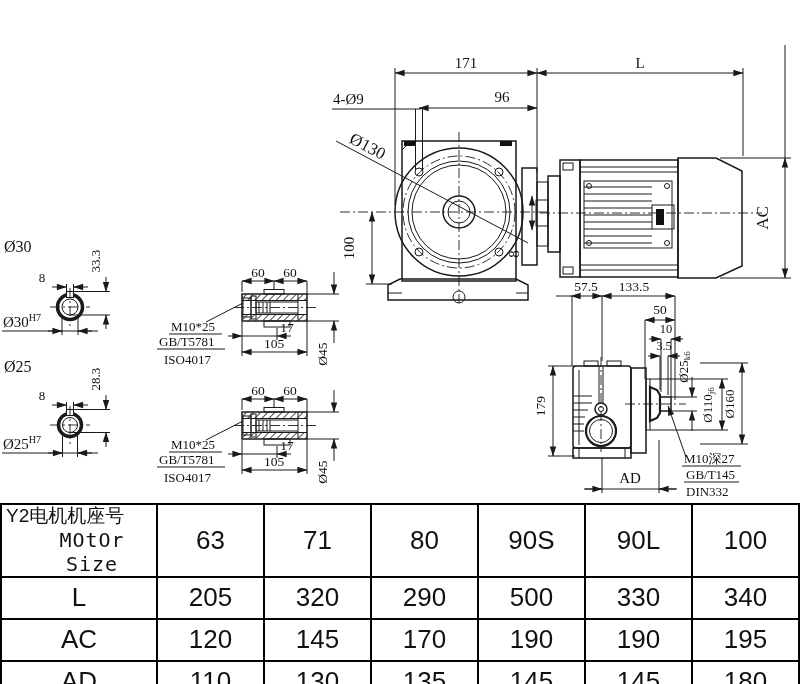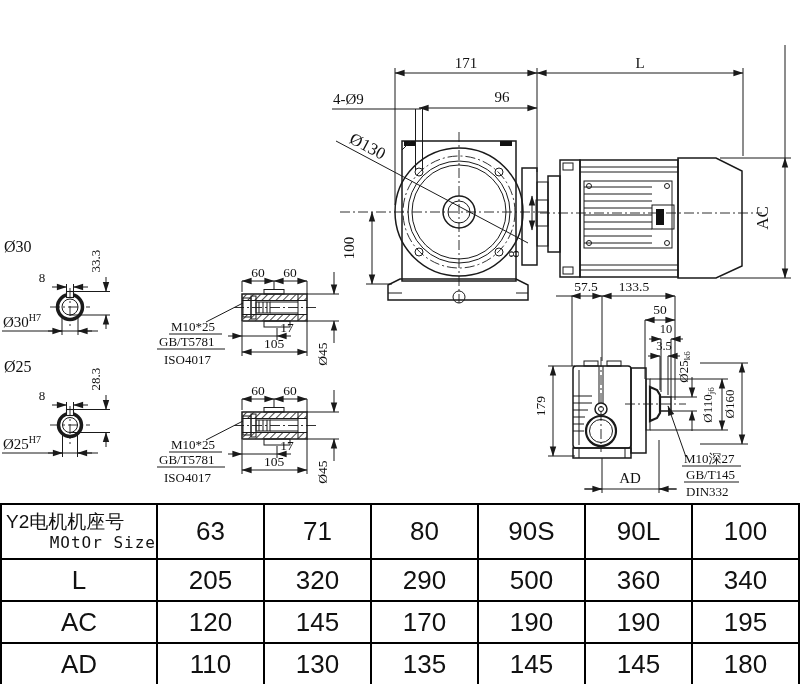--- a/index.html
+++ b/index.html
@@ -19,23 +19,23 @@
   .cl{stroke:#1a1a1a;stroke-width:0.9;fill:none;stroke-dasharray:10 3 2 3;}
   .d{font-size:15px;}
   .dm{font-size:13.5px;}
   .ds{font-size:13px;}
   #spec-table{position:absolute;left:0;top:503px;width:800px;height:181px;
           border-collapse:collapse;table-layout:fixed;}
   #spec-table td{border:2px solid #000;text-align:center;vertical-align:middle;
           font-size:26px;font-family:"Liberation Sans",sans-serif;padding:0;}
   #spec-table col.c0{width:156px;}
   .hdr-cn{font-size:19px;text-align:left;padding-left:4px;line-height:1.2;}
-  .hdr-en{font-size:16px;font-family:"DejaVu Sans Mono",monospace;text-align:right;
+  .hdr-en{font-size:20px;font-family:"DejaVu Sans Mono",monospace;text-align:center;
           padding-left:26px;letter-spacing:1px;line-height:1.2;}
-  tr.hrow{height:55px;} tr.drow{height:42px;}
+  tr.hrow{height:68px;} tr.drow{height:42px;}
 </style>
 </head>
 <body>
 
 <div id="canvas">
 
 <svg width="800" height="503" viewBox="0 0 800 503">
   <defs>
     <marker id="ar" viewBox="0 0 10 8" refX="9.6" refY="4" markerWidth="11" markerHeight="8" orient="auto-start-reverse" markerUnits="userSpaceOnUse">
       <path d="M0,0.8 L10,4 L0,7.2 Z" fill="#1a1a1a"></path>
@@ -351,21 +351,21 @@
     <td>90S</td>
     <td>90L</td>
     <td>100</td>
   </tr>
   <tr class="drow">
     <td>L</td>
     <td>205</td>
     <td>320</td>
     <td>290</td>
     <td>500</td>
-    <td>360</td>
+    <td>330</td>
     <td>340</td>
   </tr>
   <tr class="drow">
     <td>AC</td>
     <td>120</td>
     <td>145</td>
     <td>170</td>
     <td>190</td>
     <td>190</td>
     <td>195</td>

